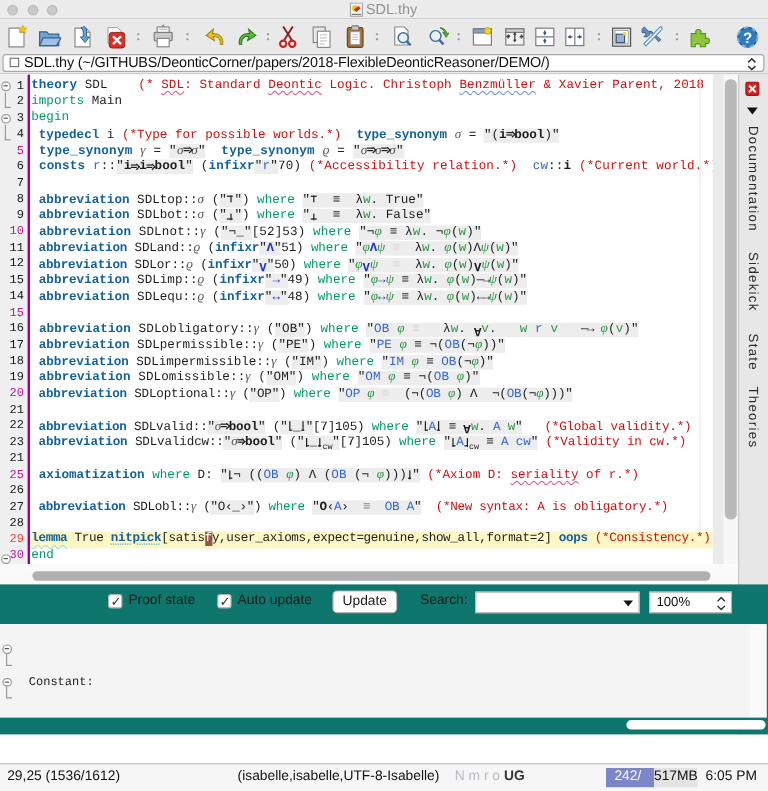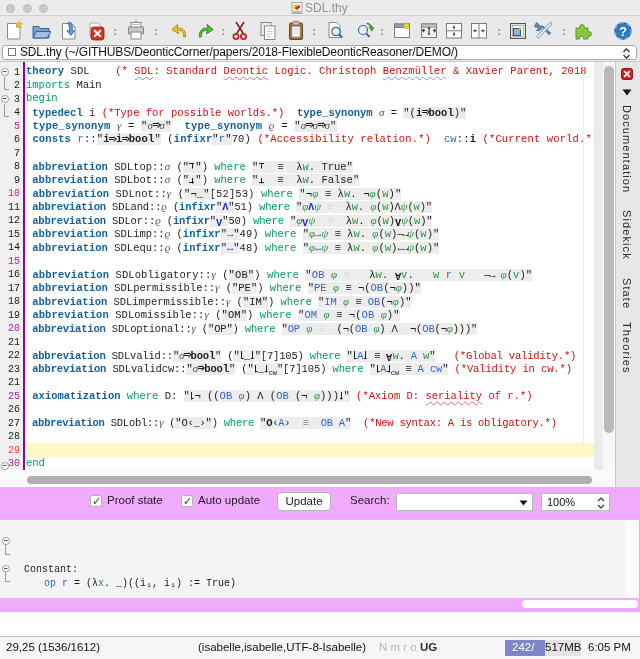--- a/index.html
+++ b/index.html
@@ -51,21 +51,21 @@
 
 #vsb{left:594px;top:62px;width:21px;height:408px;background:#ebebeb}
 #vsb2{left:603px;top:62px;width:12px;height:408px;background:#f7f7f7}
 #vth{left:604px;top:66px;width:9.5px;height:367px;background:#b9b9b9;border-radius:4.75px}
 #dock{left:615px;top:62px;width:25px;height:550px;background:#e7e7e7;border-left:1px solid #c9c9c9;box-sizing:border-box}
 .vtab{position:absolute;writing-mode:vertical-rl;font-size:11px;color:#2b2b2b;left:5px;letter-spacing:1.1px}
 
 #hsb{left:0;top:470px;width:615px;height:17px;background:#fafafa}
 #hth{left:27px;top:475.5px;width:565px;height:8px;background:#b0b0b0;border-radius:4px}
 
-#bot{left:0;top:487px;width:640px;height:125px;background:#f0abfc}
+#bot{left:0;top:487px;width:640px;height:125px;background:#0f766e}
 #outtxt{position:absolute;left:0;top:33px;width:625px;height:78px;background:#f4f4f4;font-family:"Liberation Mono",monospace;font-size:10px;line-height:13.5px;white-space:pre;color:#1a1a1a}
 .cb{position:absolute;width:12px;height:12px;background:#fff;border:1px solid #b3b3b3;border-radius:2.5px;box-sizing:border-box}
 .cb:after{content:"✓";position:absolute;left:1px;top:-1px;font-size:11px;color:#333}
 .lbl{position:absolute;font-size:11.5px;color:#1a1a1a}
 #upd{position:absolute;left:277px;top:5px;width:54px;height:19px;background:#fff;border:1px solid #b3b3b3;border-radius:4px;box-sizing:border-box;font-size:11.5px;color:#1a1a1a;text-align:center;line-height:17px}
 #sfield{position:absolute;left:396px;top:5.5px;width:137px;height:18px;background:#fff;border:1px solid #b9b9b9;box-sizing:border-box}
 #zfield{position:absolute;left:541px;top:5.5px;width:69px;height:18px;background:#fff;border:1px solid #b9b9b9;box-sizing:border-box;font-size:11px;color:#111;line-height:16px}
 
 #tabs{left:0;top:612px;width:640px;height:24px;background:#e9e9e9;border-top:1px solid #cfcfcf;box-sizing:border-box}
 .tab{position:absolute;top:3px;height:19px;font-size:11.5px;color:#1c1c1c;line-height:18px;text-align:center}
@@ -259,20 +259,21 @@
 <div class="ln" style="top:178.5px"> <span class="k">abbreviation</span> SDLequ::<span class="ty">ϱ</span> (<span class="k">infixr</span><span class="s">"<span class="bl">↔</span>"</span>48) <span class="g">where</span> <span class="s">"<span class="i">φ</span><span class="bl">↔</span><span class="i">ψ</span> ≡ λ<span class="bv">w</span>. <span class="i">φ</span>(<span class="bv">w</span>)<span class="tgt">←→</span><span class="i">ψ</span>(<span class="bv">w</span>)"</span></div>
 <div class="ln" style="top:205.5px;letter-spacing:0.09px"> <span class="k">abbreviation</span> SDLobligatory::<span class="ty">γ</span> (<span class="s">"OB"</span>) <span class="g">where</span> <span class="s">"<span class="f">OB</span> <span class="i">φ</span> <span class="fq">≡</span>   λ<span class="bv">w</span>. <b class="x rv">A</b><span class="bv">v</span>.   <span class="bv">w</span> <span class="f">r</span> <span class="bv">v</span>   <span class="tgt">—→</span> <span class="i">φ</span>(<span class="bv">v</span>)"</span></div>
 <div class="ln" style="top:219px"> <span class="k">abbreviation</span> SDLpermissible::<span class="ty">γ</span> (<span class="s">"PE"</span>) <span class="g">where</span> <span class="s">"<span class="f">PE</span> <span class="i">φ</span> ≡ ¬(<span class="f">OB</span>(¬<span class="i">φ</span>))"</span></div>
 <div class="ln" style="top:232.5px;letter-spacing:-0.05px"> <span class="k">abbreviation</span> SDLimpermissible::<span class="ty">γ</span> (<span class="s">"IM"</span>) <span class="g">where</span> <span class="s">"<span class="f">IM</span> <span class="i">φ</span> ≡ <span class="f">OB</span>(¬<span class="i">φ</span>)"</span></div>
 <div class="ln" style="top:246px;letter-spacing:0.07px"> <span class="k">abbreviation</span> SDLomissible::<span class="ty">γ</span> (<span class="s">"OM"</span>) <span class="g">where</span> <span class="s">"<span class="f">OM</span> <span class="i">φ</span> ≡ ¬(<span class="f">OB</span> <span class="i">φ</span>)"</span></div>
 <div class="ln" style="top:259.5px;letter-spacing:-0.17px"> <span class="k">abbreviation</span> SDLoptional::<span class="ty">γ</span> (<span class="s">"OP"</span>) <span class="g">where</span> <span class="s">"<span class="f">OP</span> <span class="i">φ</span> <span class="fq">≡</span>  (¬(<span class="f">OB</span> <span class="i">φ</span>) Λ  ¬(<span class="f">OB</span>(¬<span class="i">φ</span>)))"</span></div>
 <div class="ln" style="top:286.5px;letter-spacing:-0.18px"> <span class="k">abbreviation</span> SDLvalid::<span class="s">"<span class="ty">σ</span><b class="x im"></b><b>bool</b>"</span> (<span class="s">"<b class="x fl"></b>_<b class="x fr"></b>"</span>[7]105) <span class="g">where</span> <span class="s">"<b class="x fl"></b><span class="f">A</span><b class="x fr"></b> ≡ <b class="x rv">A</b><span class="bv">w</span>. <span class="f">A</span> <span class="bv">w</span>"</span>   <span class="c">(*Global validity.*)</span></div>
 <div class="ln" style="top:300px;letter-spacing:-0.13px"> <span class="k">abbreviation</span> SDLvalidcw::<span class="s">"<span class="ty">σ</span><b class="x im"></b><b>bool</b>"</span> (<span class="s">"<b class="x fl"></b>_<b class="x fr"></b><sub>cw</sub>"</span>[7]105) <span class="g">where</span> <span class="s">"<b class="x fl"></b><span class="f">A</span><b class="x fr"></b><sub>cw</sub> ≡ <span class="f">A</span> <span class="f">cw</span>"</span> <span class="c">(*Validity in cw.*)</span></div>
 <div class="ln" style="top:327px"> <span class="k">axiomatization</span> <span class="g">where</span> D: <span class="s">"<b class="x fl"></b>¬ ((<span class="f">OB</span> <span class="i">φ</span>) Λ (<span class="f">OB</span> (¬ <span class="i">φ</span>)))<b class="x fr"></b>"</span> <span class="c">(*Axiom D: <span class="sq1">seriality</span> of r.*)</span></div>
 <div class="ln" style="top:354px;letter-spacing:-0.25px"> <span class="k">abbreviation</span> SDLobl::<span class="ty">γ</span> (<span class="s">"O‹_›"</span>) <span class="g">where</span> <span class="s">"<b>O</b>‹<span class="f">A</span>›  <span style="color:#888">≡</span>  <span class="f">OB</span> <span class="f">A</span>"</span>  <span class="c">(*New syntax: A is obligatory.*)</span></div>
+<div class="ln" style="top:381px;letter-spacing:-0.28px"><span class="k sq3">lemma</span> True <span class="k" style="text-decoration:underline dotted #4ab2d6;text-underline-offset:2px">nitpick</span>[satis<span style="background:#96544a;color:#fff">f</span>y,user_axioms,expect=genuine,show_all,format=2] <span class="k">oops</span> <span class="c">(*Consistency.*)</span></div>
 <div class="ln" style="top:394.5px"><span class="g">end</span></div>
 </div>
 <div class="abs" style="left:583px;top:62px;width:1px;height:381px;background:#ececec"></div>
 <div class="abs" id="vsb"></div>
     <div class="abs" id="vsb2"></div>
 <div class="abs" id="vth"></div>
 <div class="abs" id="dock">
  <svg style="position:absolute;left:5px;top:6px" width="12" height="12" viewBox="0 0 12 12">
         <rect x="0.5" y="0.5" width="11" height="11" rx="2" fill="#cf2222" stroke="#9a1515"></rect>
         <path d="M3.2 3.2 L8.8 8.8 M8.8 3.2 L3.2 8.8" stroke="#fff" stroke-width="1.7"></path>
@@ -299,21 +300,20 @@
         <svg style="position:absolute;right:4px;top:6px" width="9" height="6" viewBox="0 0 9 6">
           <path d="M0.5 0.5 L8.5 0.5 L4.5 5.5 Z" fill="#111"></path>
         </svg>
       </div>
  <div id="zfield"><span style="margin-left:5px">100%</span><svg style="position:absolute;right:4px;top:3px" width="8" height="12" viewBox="0 0 8 12">
           <path d="M1 4 L4 1 L7 4" fill="none" stroke="#333" stroke-width="1.2"></path>
           <path d="M1 8 L4 11 L7 8" fill="none" stroke="#333" stroke-width="1.2"></path>
         </svg></div>
  <div id="outtxt">
 <div style="position:absolute;left:24px;top:43px">Constant:</div>
-<div style="position:absolute;left:44px;top:56.5px"><span class="f">op r</span> = (λ<span class="bv">x</span>. _)((i₁, i₁) := True)</div>
 <div class="fold" style="left:2px;top:17px"></div>
 <div style="position:absolute;left:5px;top:25px;width:4px;height:9px;border-left:1px solid #9a9a9a;border-bottom:1px solid #9a9a9a"></div>
 <div class="fold" style="left:2px;top:44.5px"></div>
 <div style="position:absolute;left:5px;top:52px;width:4px;height:9px;border-left:1px solid #9a9a9a;border-bottom:1px solid #9a9a9a"></div>
 </div>
  <div style="position:absolute;left:625px;top:33px;width:14px;height:78px;background:#fafafa"></div>
  <div style="position:absolute;left:522px;top:113px;width:116px;height:8px;background:#fff;border-radius:4px"></div>
 </div>
 
 

